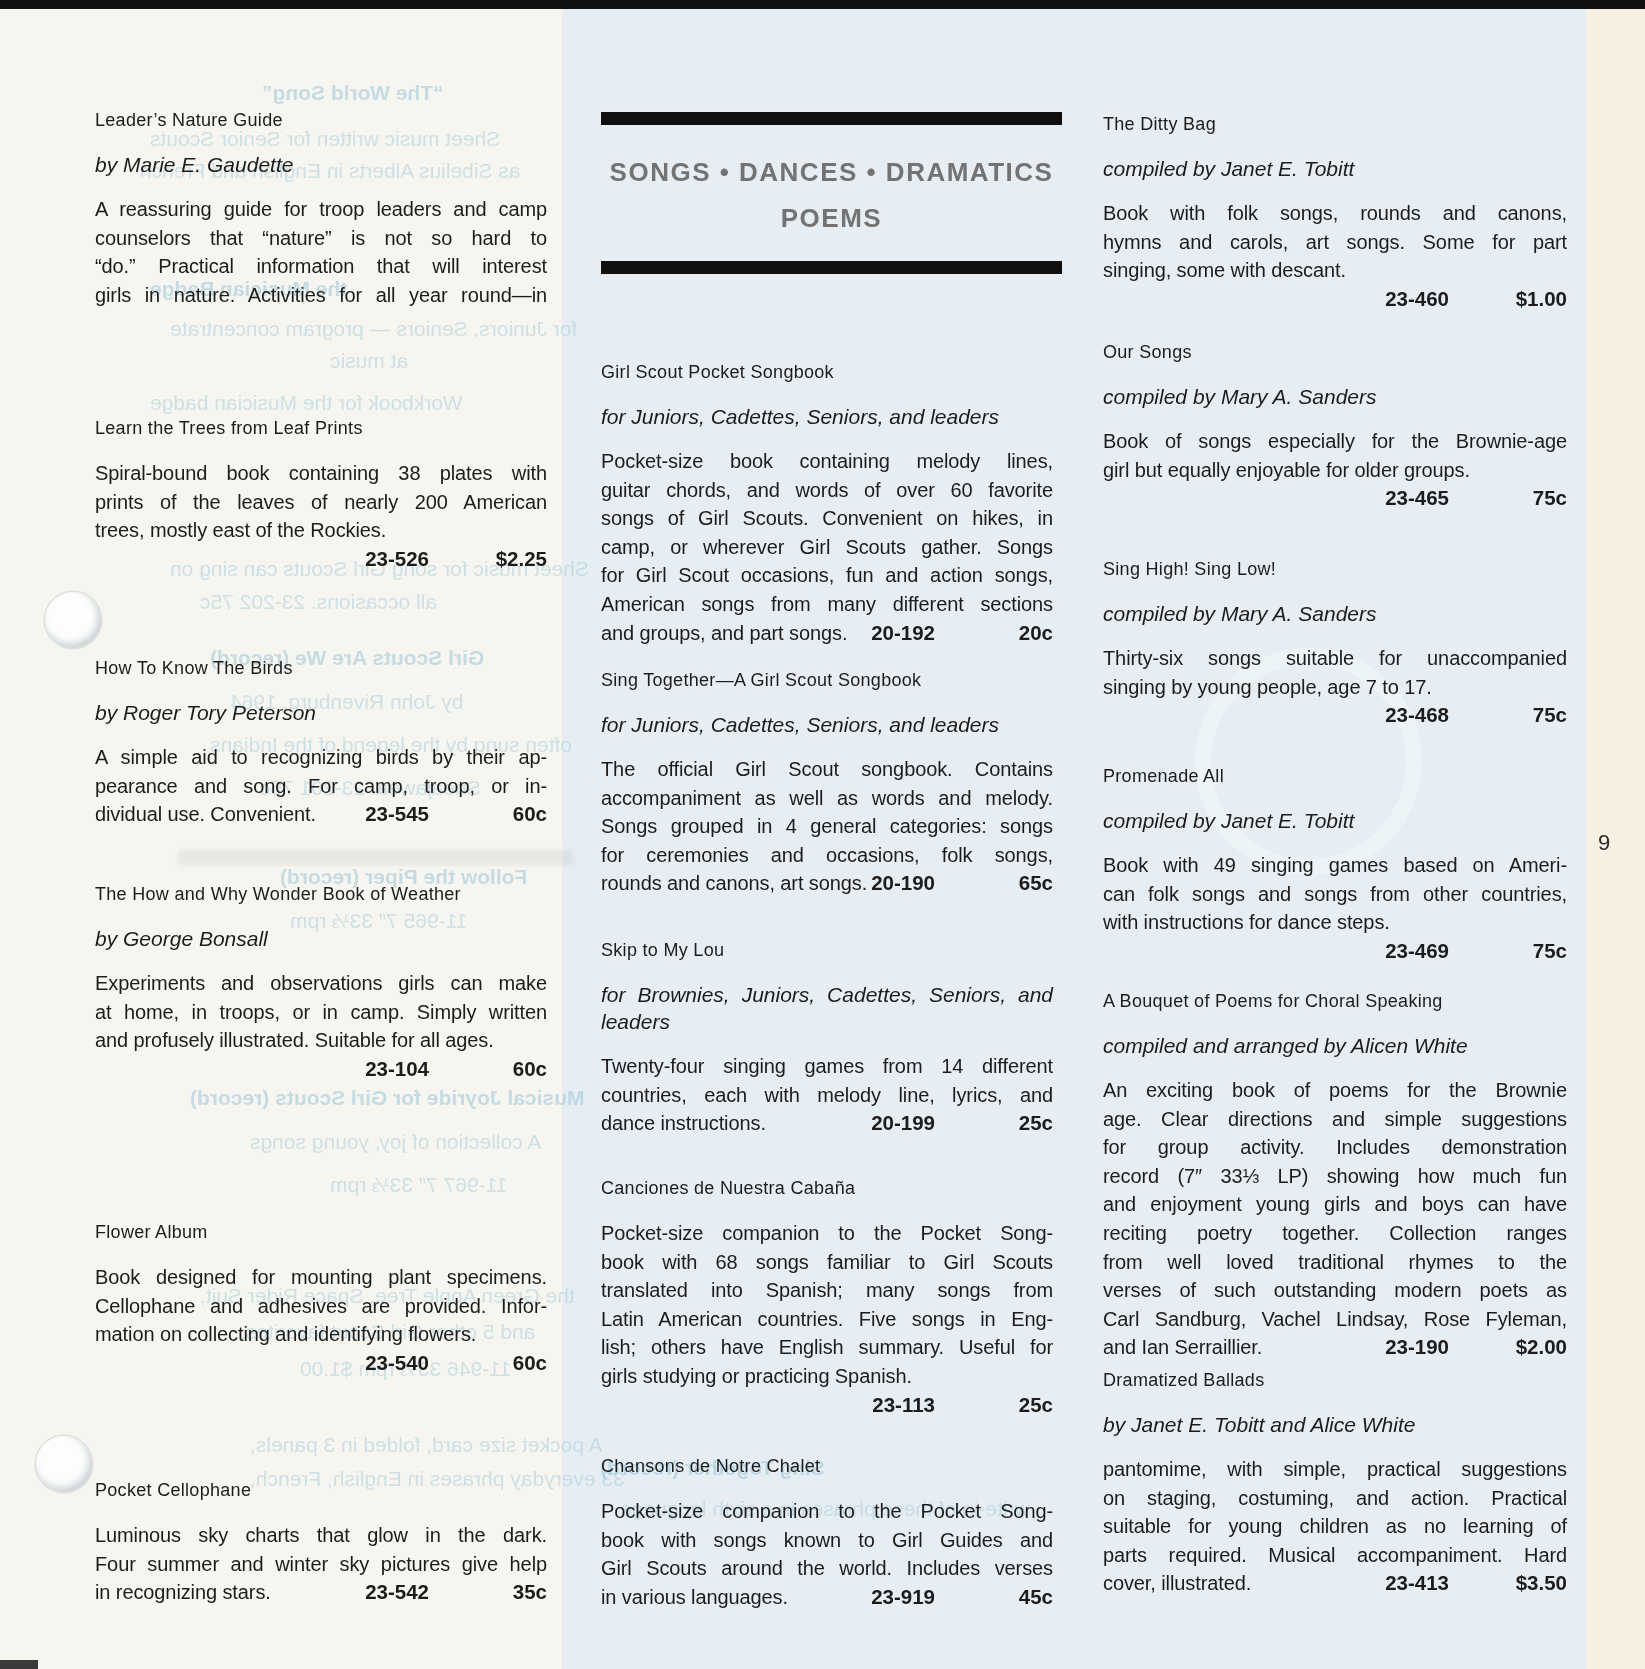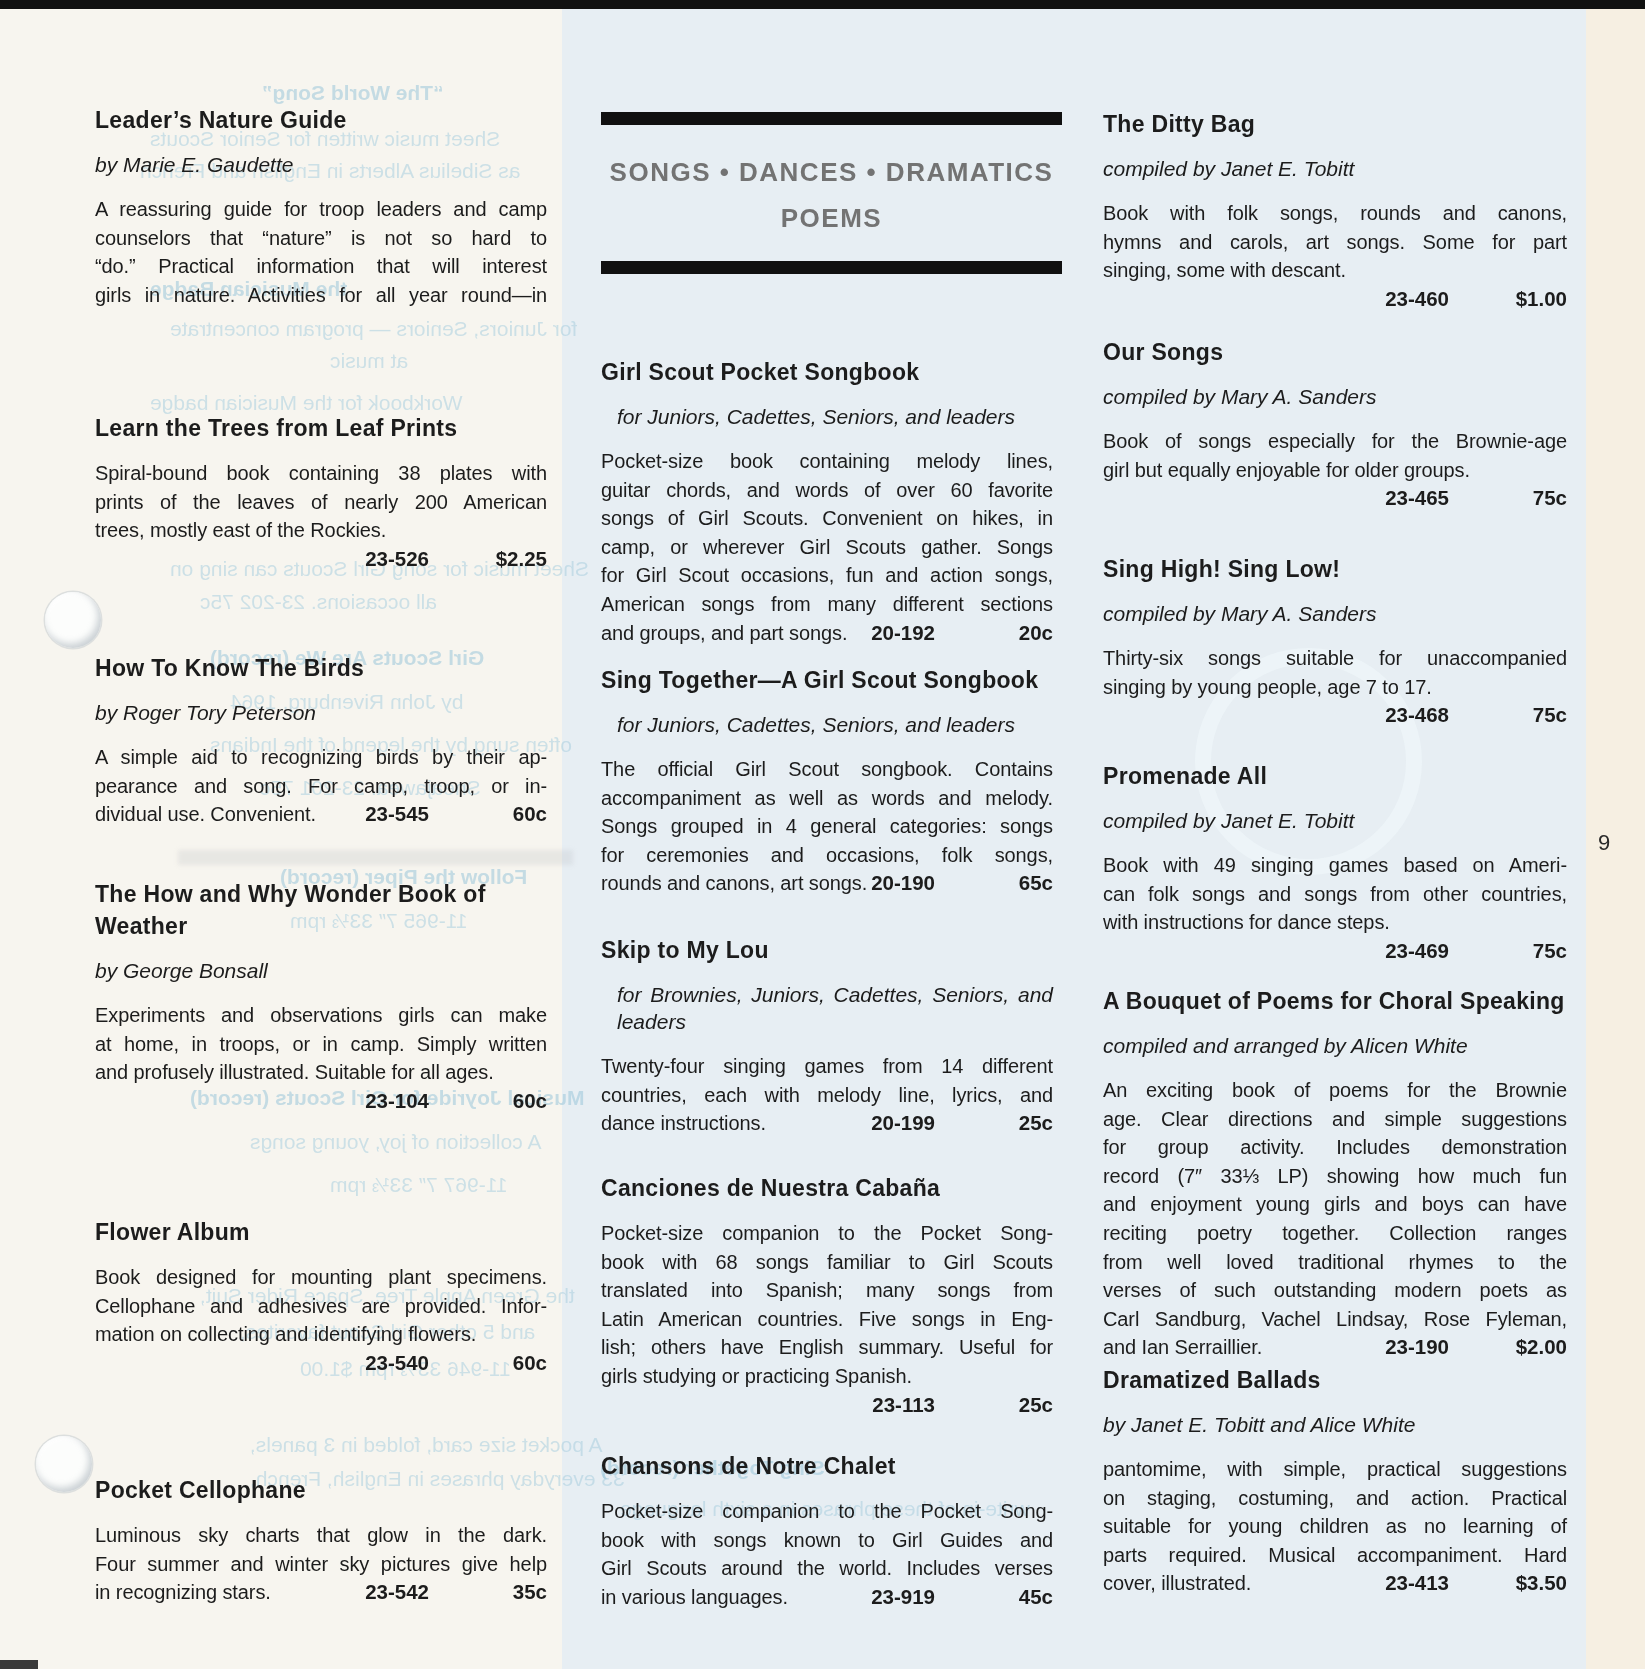--- a/index.html
+++ b/index.html
@@ -43,30 +43,30 @@
   }
 
   .col{position:absolute;top:0;height:100%;color:#1c1c1c;}
   .col-left{left:95px;width:452px;}
   .col-mid{left:601px;width:452px;}
   .col-right{left:1103px;width:464px;}
 
   .entry{position:absolute;left:0;right:0;}
 
   .title{
-    font-size:23px;font-weight:bold;letter-spacing:.3px;
+    font-size:18px;font-weight:normal;letter-spacing:.3px;
     line-height:32px;margin:0 0 15px 0;
   }
   .byline{
     font-style:italic;font-size:21px;line-height:27px;
     margin:0 0 17px 0;font-weight:normal;
   }
   .audience{
     font-style:italic;font-size:21px;line-height:27px;
-    margin:0 0 17px 16px;font-weight:normal;
+    margin:0 0 17px 0;font-weight:normal;
     text-align:justify;
   }
   .bline{
     font-size:20px;line-height:28.6px;letter-spacing:-.1px;
     text-align:justify;text-align-last:justify;
   }
   .bline.loose{text-align-last:left;}
   .priceline{
     display:flex;align-items:baseline;
     font-size:20.5px;line-height:28.6px;font-weight:bold;

